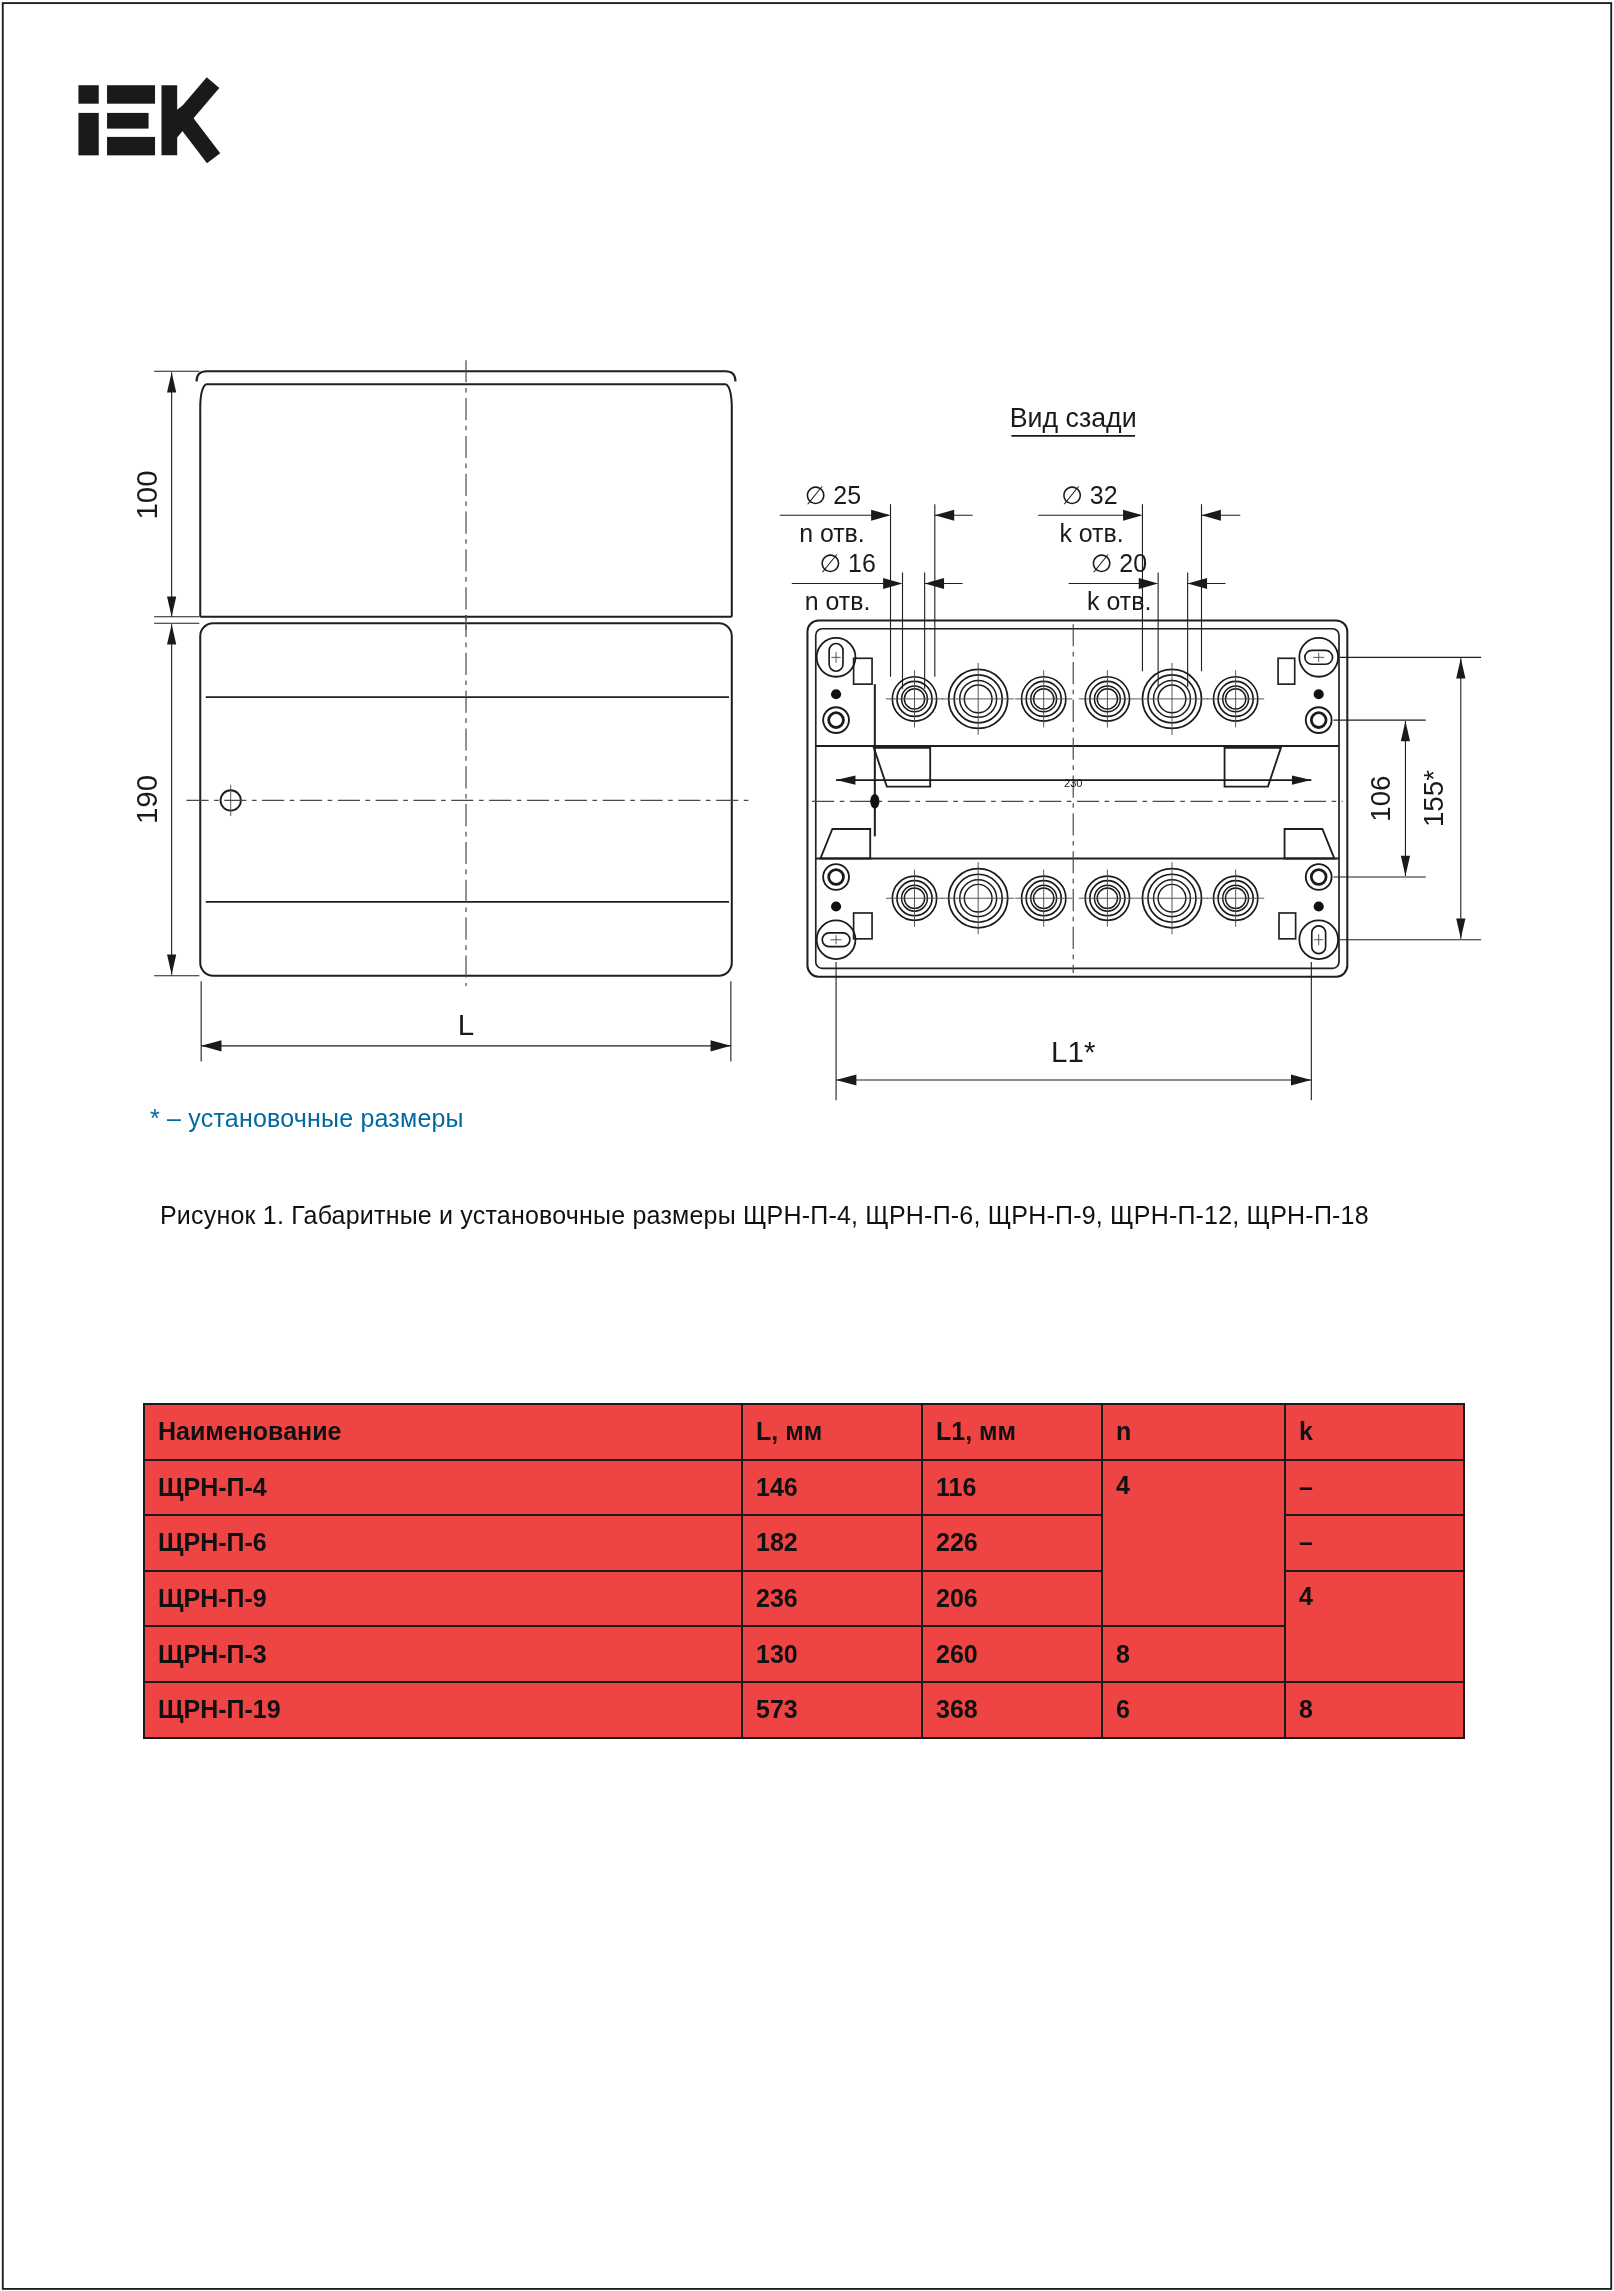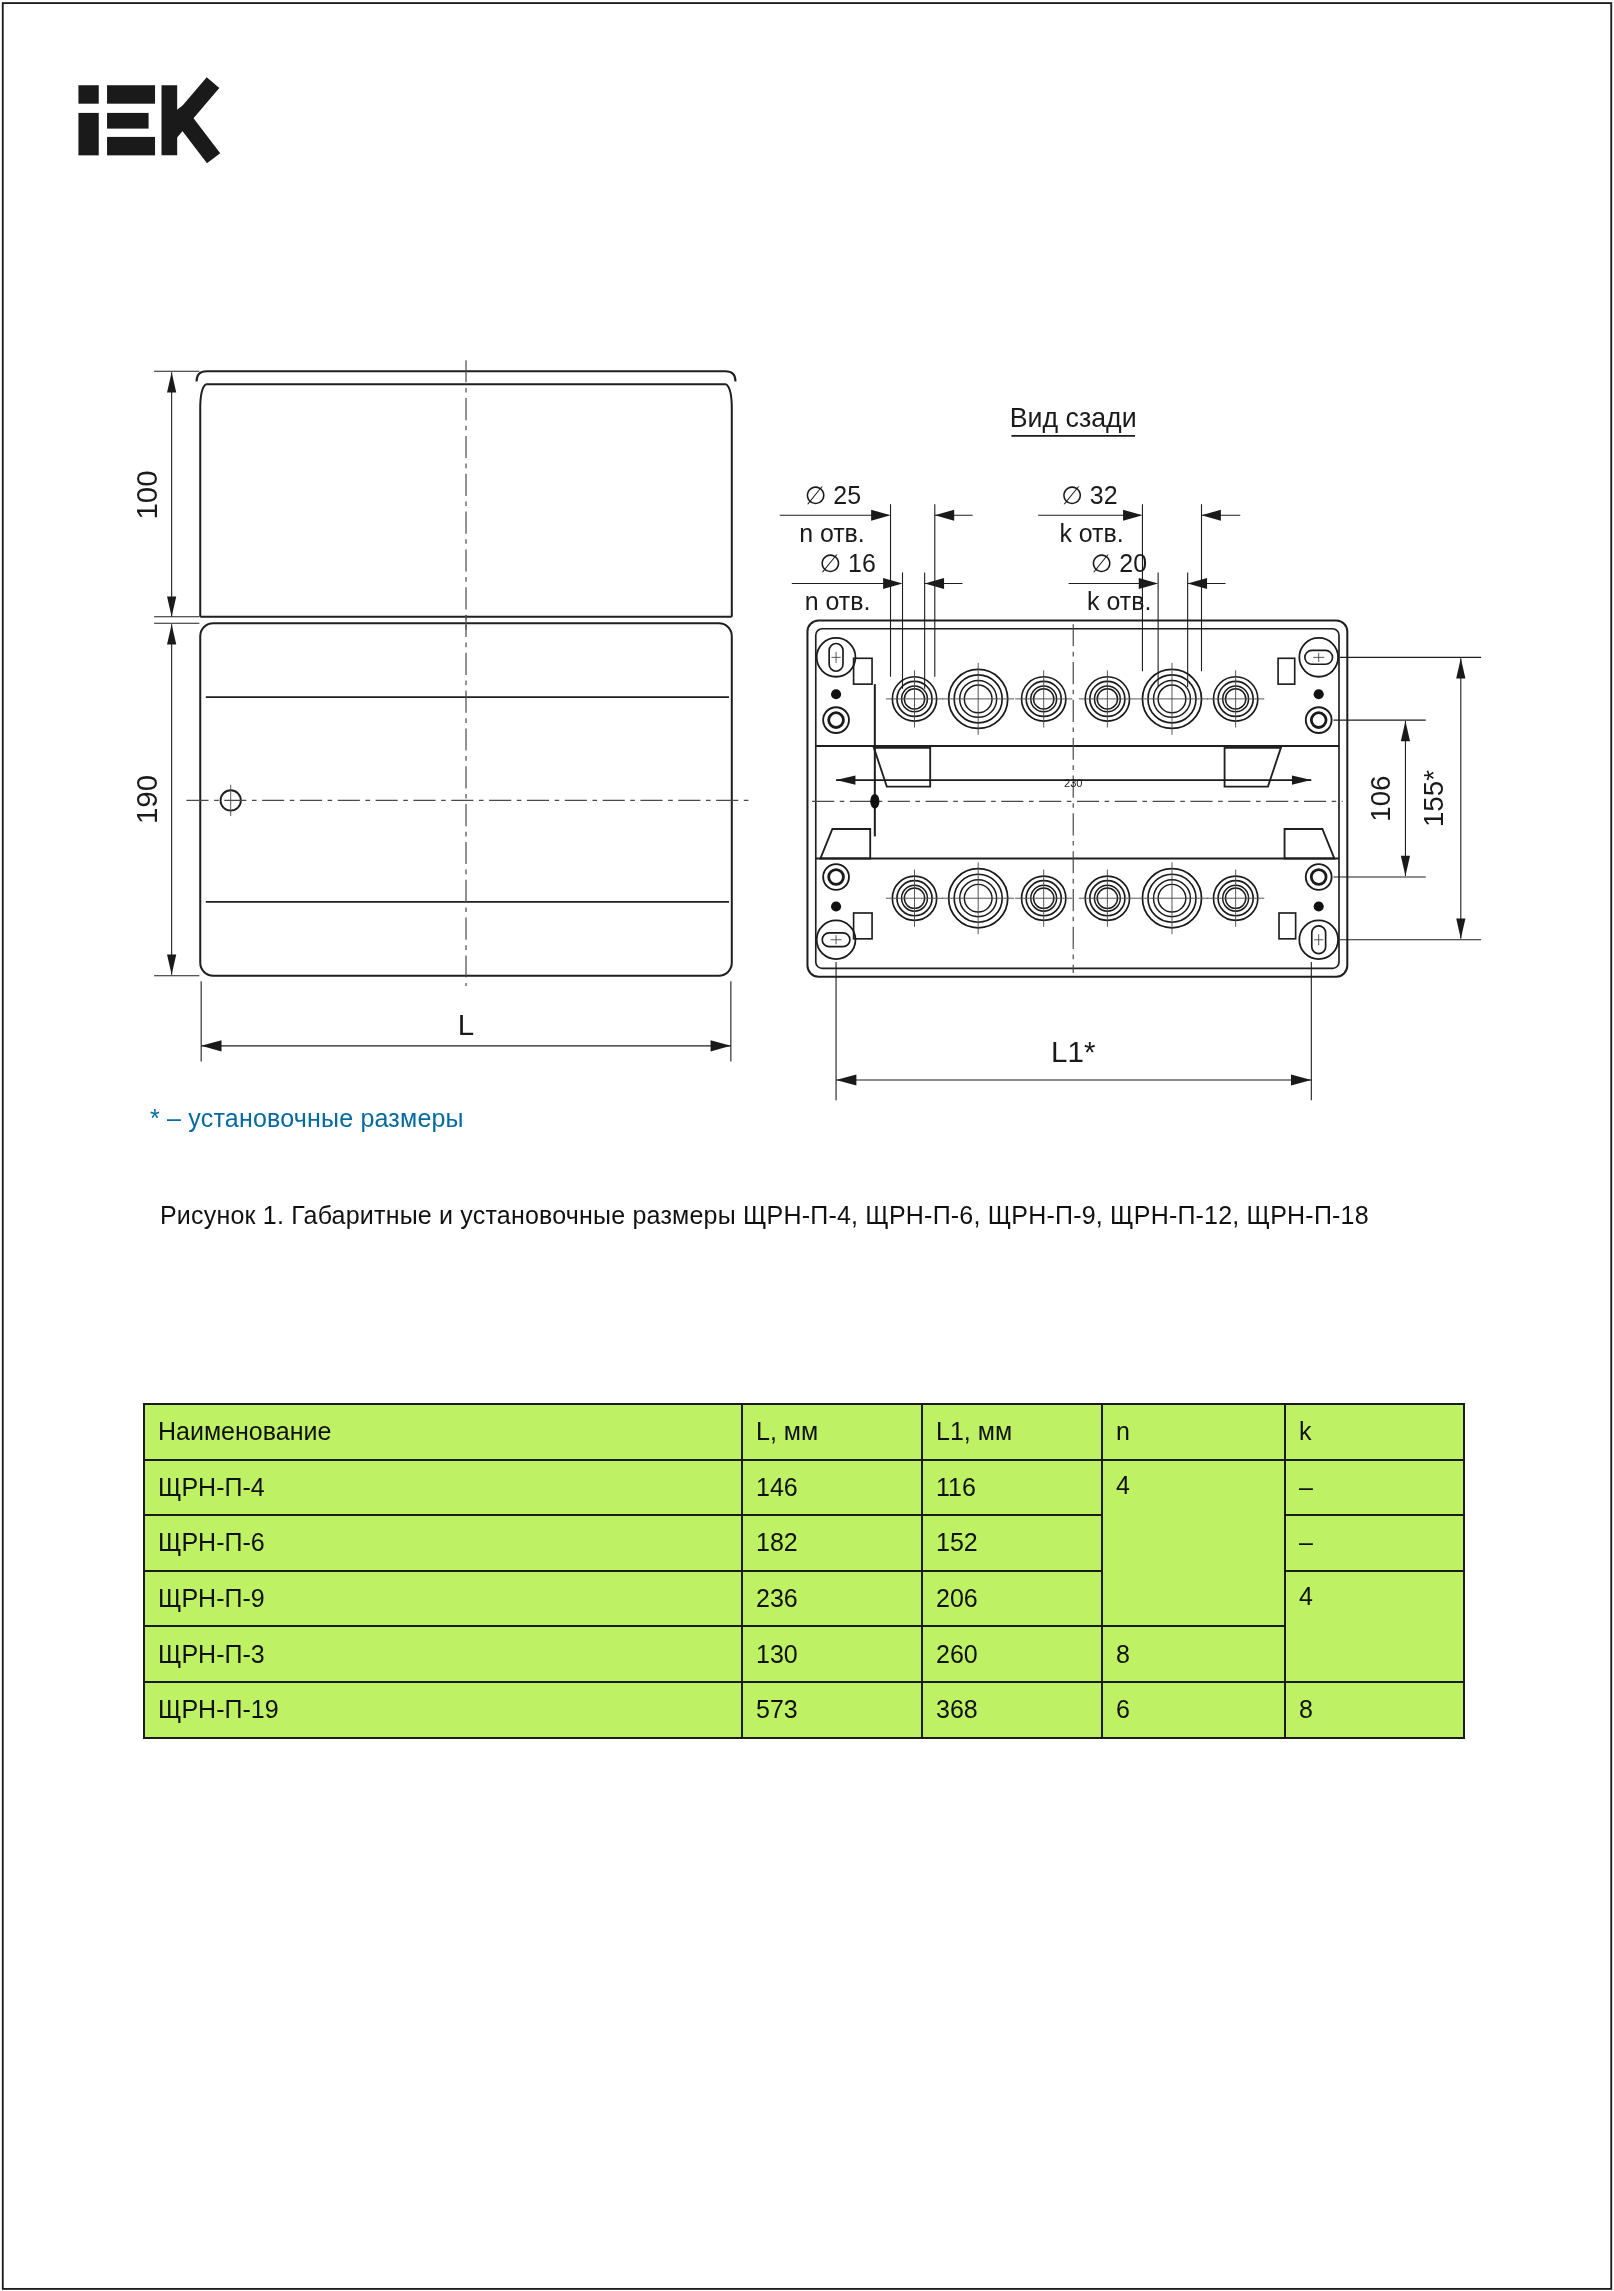--- a/index.html
+++ b/index.html
@@ -19,23 +19,23 @@
     letter-spacing:0.2px; white-space:nowrap;margin-left:29px;
   }
   table.dims {
     position:absolute; left:143px; top:1403px; width:1320px;
     border-collapse:collapse; table-layout:fixed;
     font-size:25px; color:#111;
     border:2.8px solid #1b1b1b;
   }
   table.dims th, table.dims td {
     border:2.3px solid #1b1b1b;
-    font-weight:normal; text-align:left;
+    font-weight:bold; text-align:left;
     height:50px; padding:1.8px 7.4px 1.8px 13px;
-    background:#bef264;
+    background:#ef4444;
   }
   table.dims td.vt { vertical-align:top; padding-top:10px; }
 </style>
 </head>
 <body>
 
 <div class="page">
 
 <svg class="drawing-svg" width="1614" height="2292" viewBox="0 0 1749 2483">
   <defs>
@@ -303,21 +303,21 @@
   <tr>
     <td>ЩРН-П-4</td>
     <td>146</td>
     <td>116</td>
     <td class="vt" rowspan="3">4</td>
     <td>–</td>
   </tr>
   <tr>
     <td>ЩРН-П-6</td>
     <td>182</td>
-    <td>152</td>
+    <td>226</td>
     <td>–</td>
   </tr>
   <tr>
     <td>ЩРН-П-9</td>
     <td>236</td>
     <td>206</td>
     <td class="vt" rowspan="2">4</td>
   </tr>
   <tr>
     <td>ЩРН-П-3</td>

